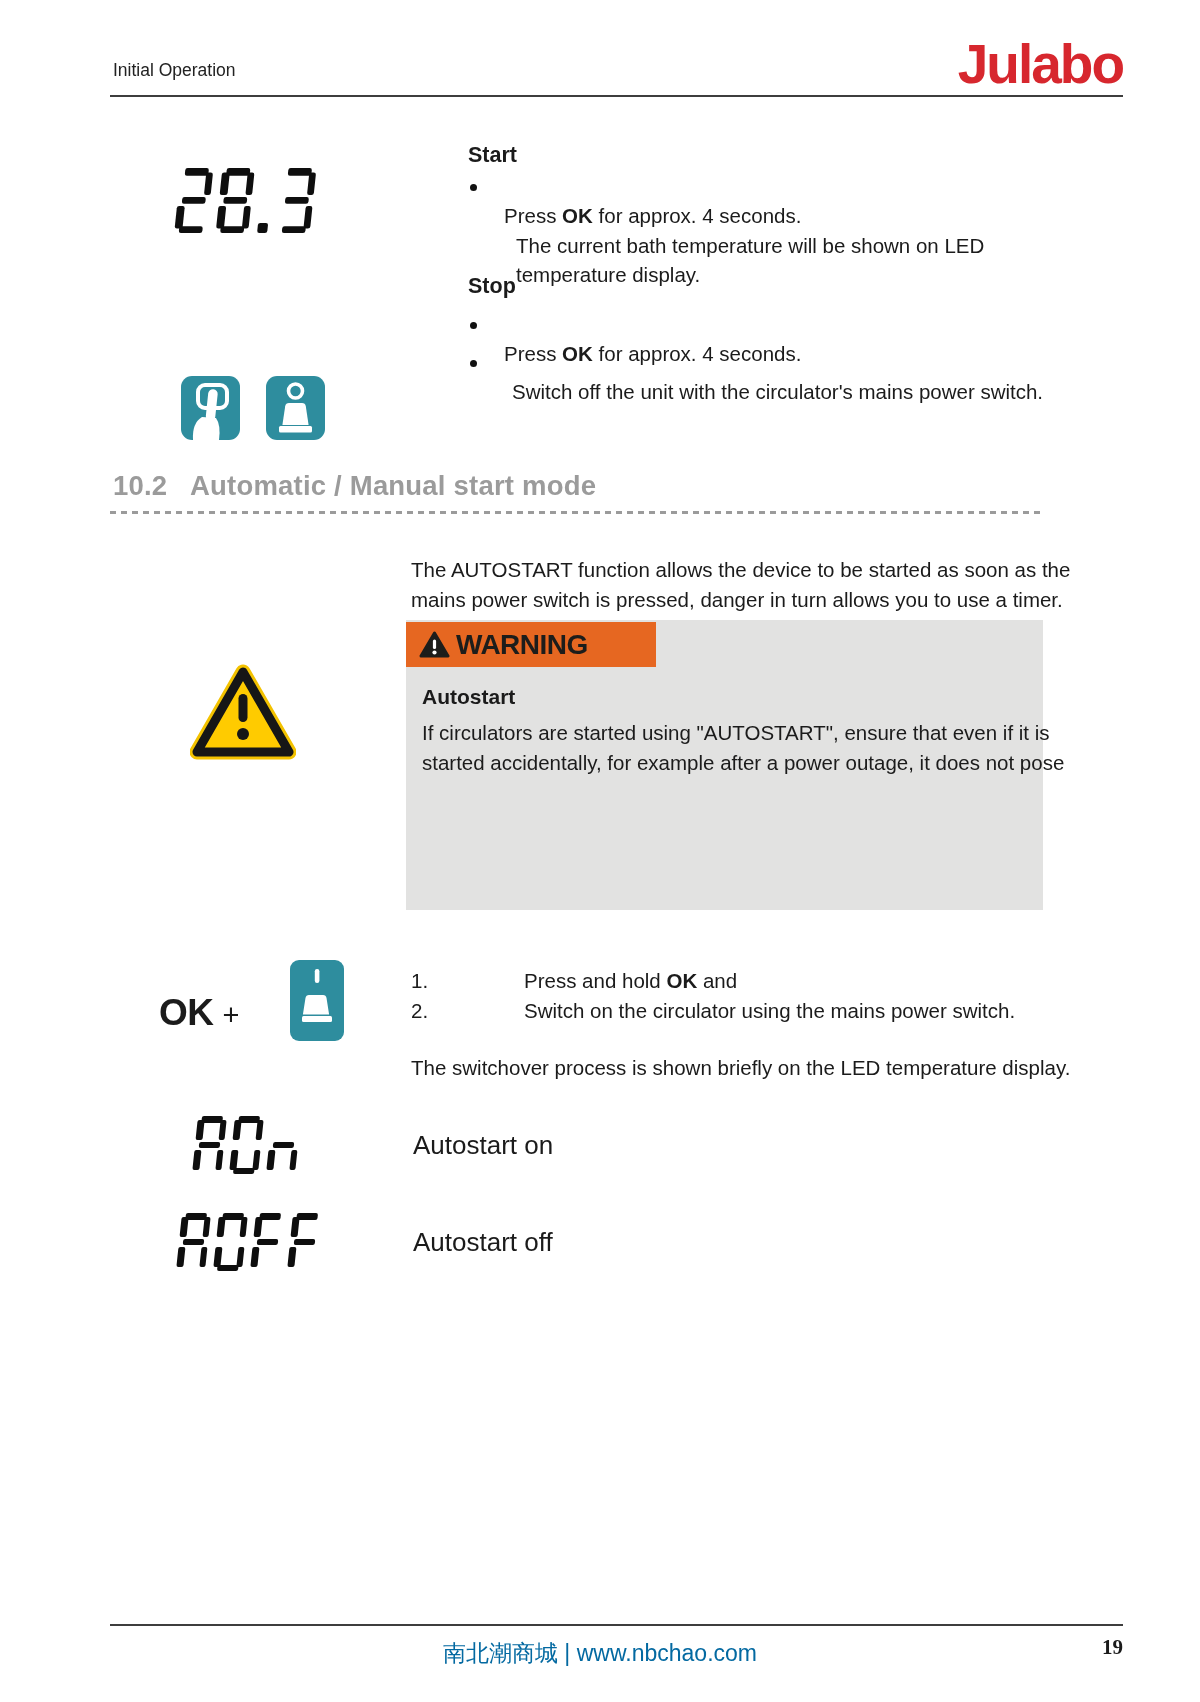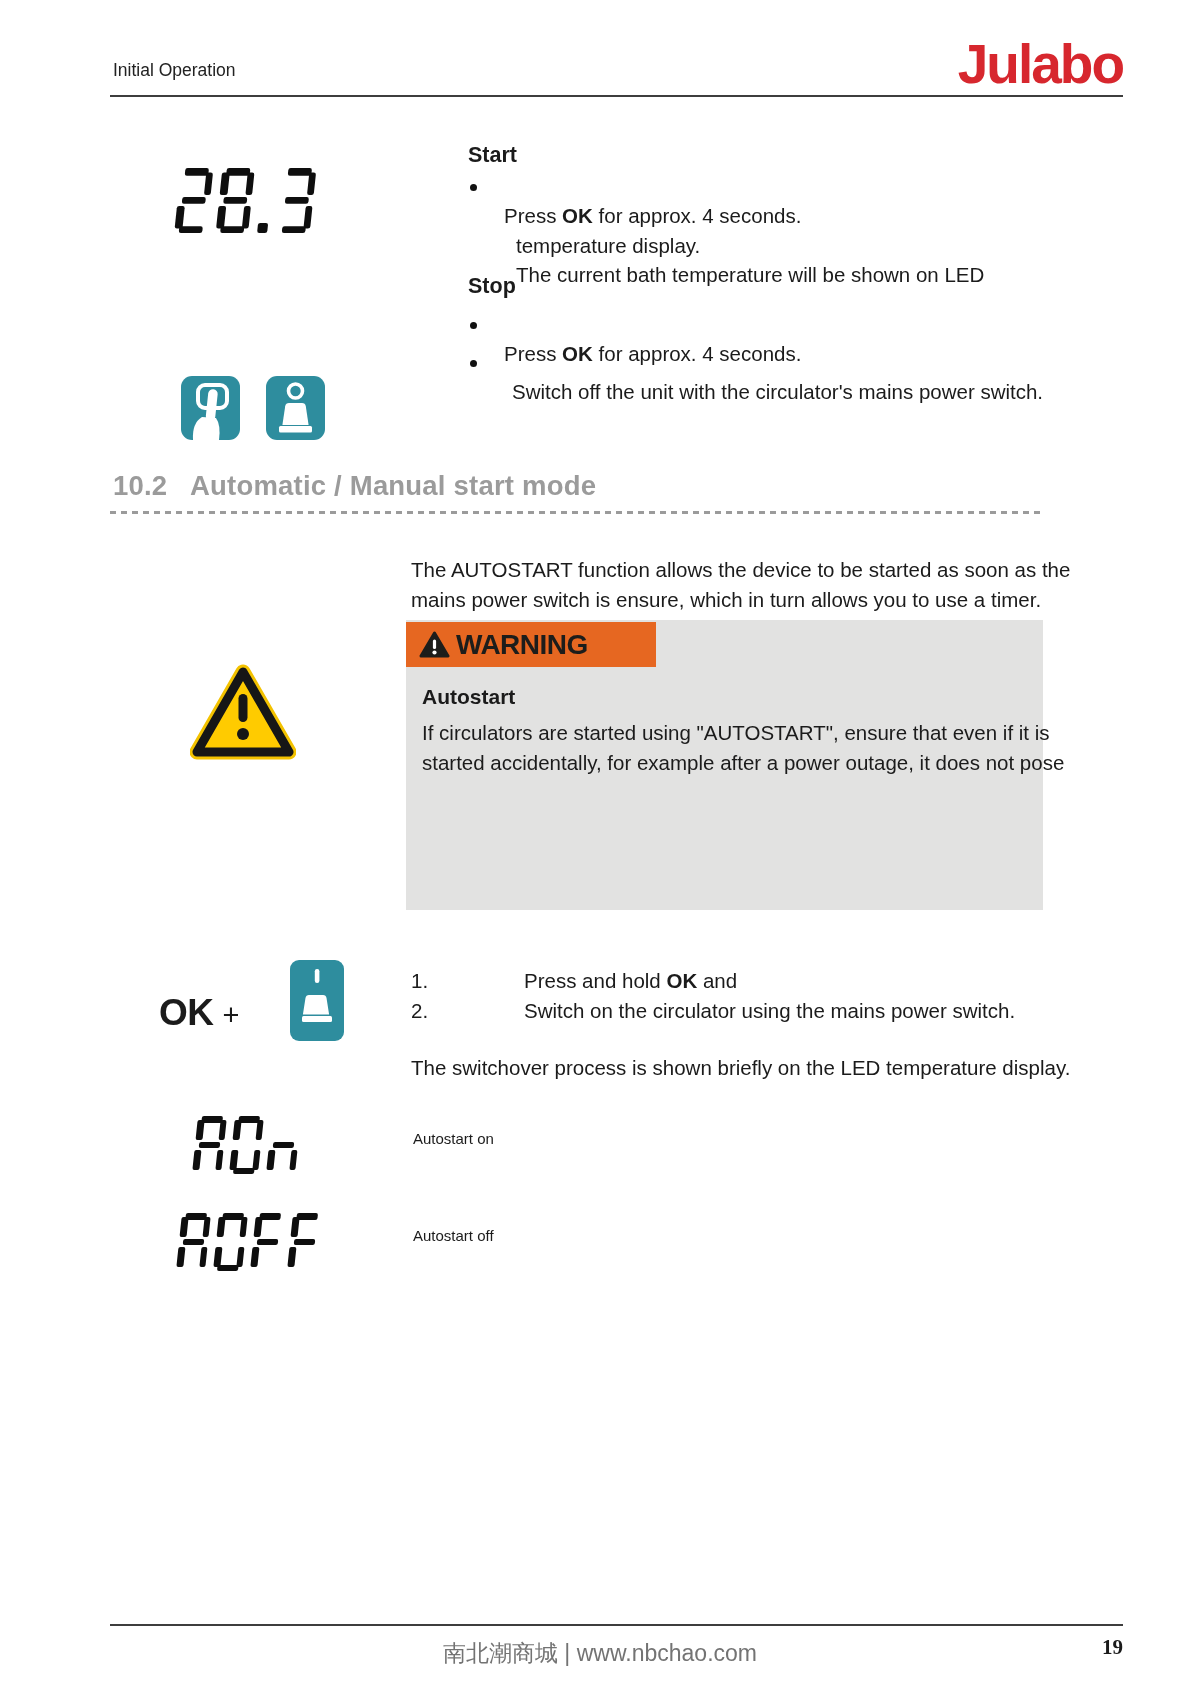--- a/index.html
+++ b/index.html
@@ -64,24 +64,24 @@
   .tri { position:absolute; left:190px; top:664px; }
 
   
   .ok-combo { position:absolute; left:159px; top:992px; display:flex; align-items:baseline; }
   .ok-txt { font-size:37px; font-weight:bold; letter-spacing:-0.5px; }
   .plus-txt { font-size:29px; font-weight:400; margin-left:9px; }
   .steps { position:absolute; left:411px; top:966px; }
   .step { display:flex; font-size:20.5px; line-height:30px; white-space:nowrap; }
   .step-num { width:113px; flex:0 0 auto; }
   .note { position:absolute; left:411px; top:1056px; font-size:20.5px; white-space:nowrap; }
-  .led-label { position:absolute; left:413px; font-size:15px; white-space:nowrap; }
-
-  
-  .ftr-site { position:absolute; left:0; top:1638px; width:1200px; text-align:center; font-size:23px; color:#737373; }
+  .led-label { position:absolute; left:413px; font-size:26px; white-space:nowrap; }
+
+  
+  .ftr-site { position:absolute; left:0; top:1638px; width:1200px; text-align:center; font-size:23px; color:#0369a1; }
   .ftr-page { position:absolute; right:77px; top:1635px; font-size:21px; font-weight:bold;font-family:Liberation Serif, serif; }
 </style>
 </head>
 <body>
 
 <div class="page">
 
   <div class="hdr-label">Initial Operation</div>
   <div class="logo">Julabo</div>
   <div class="rule hdr-rule"></div>
@@ -112,22 +112,22 @@
         <div class="seg seg-g"></div>
         <div class="seg seg-c"></div>
         <div class="seg seg-d"></div>
       </div>
     </div>
 
   <div class="h-sm" style="left:468px; top:136px;margin-top:7px;">Start</div>
   <div class="brow" style="left:470px; top:173px;">
     <span class="bdot"></span>
     <span class="btext body-txt"><span>Press </span><span class="b">OK</span><span> for approx. 4 seconds.</span>
+      <div style="margin-left:12px;">The current bath temperature will be shown on LED</div>
       <div style="margin-left:12px;">temperature display.</div>
-      <div style="margin-left:12px;">The current bath temperature will be shown on LED</div>
     </span>
   </div>
 
   <div class="h-sm" style="left:468px; top:274px;">Stop</div>
   <div class="brow" style="left:470px; top:311px;">
     <span class="bdot"></span>
     <span class="btext body-txt"><span>Press </span><span class="b">OK</span><span> for approx. 4 seconds.</span></span>
   </div>
   <div class="brow" style="left:470px; top:349px;gap:8px;">
     <span class="bdot"></span>
@@ -152,21 +152,21 @@
   </div>
 
   <div class="sec-head">
     <span class="sec-num">10.2</span>
     <span>Automatic / Manual start mode</span>
   </div>
   <div class="dashed"></div>
 
   <div class="body-txt" style="position:absolute; left:411px; top:527px;">
     <div>The AUTOSTART function allows the device to be started as soon as the</div>
-    <div>mains power switch is ensure, which in turn allows you to use a timer.</div>
+    <div>mains power switch is pressed, danger in turn allows you to use a timer.</div>
   </div>
 
   <div class="tri">
     <svg width="106" height="96" viewBox="0 0 106 96">
       <path d="M53 8 L99 88 L7 88 Z" fill="none" stroke="#f3c200" stroke-width="15" stroke-linejoin="round"></path>
       <path d="M53 8 L99 88 L7 88 Z" fill="#ffcb00" stroke="#161616" stroke-width="9" stroke-linejoin="round"></path>
       <rect x="48.5" y="30" width="9" height="28" rx="4.5" fill="#161616"></rect>
       <circle cx="53" cy="70" r="6" fill="#161616"></circle>
     </svg>
   </div>

